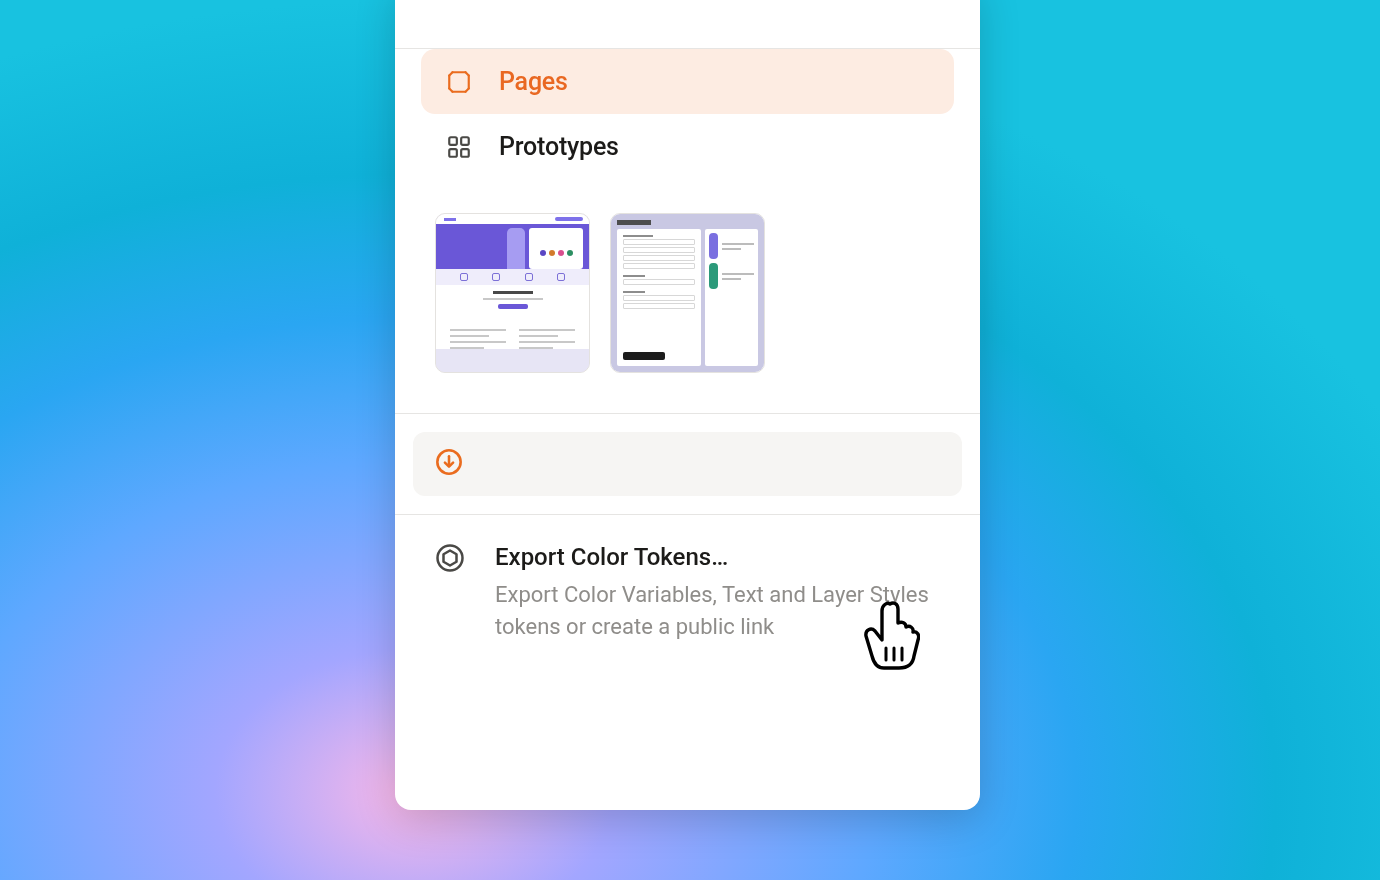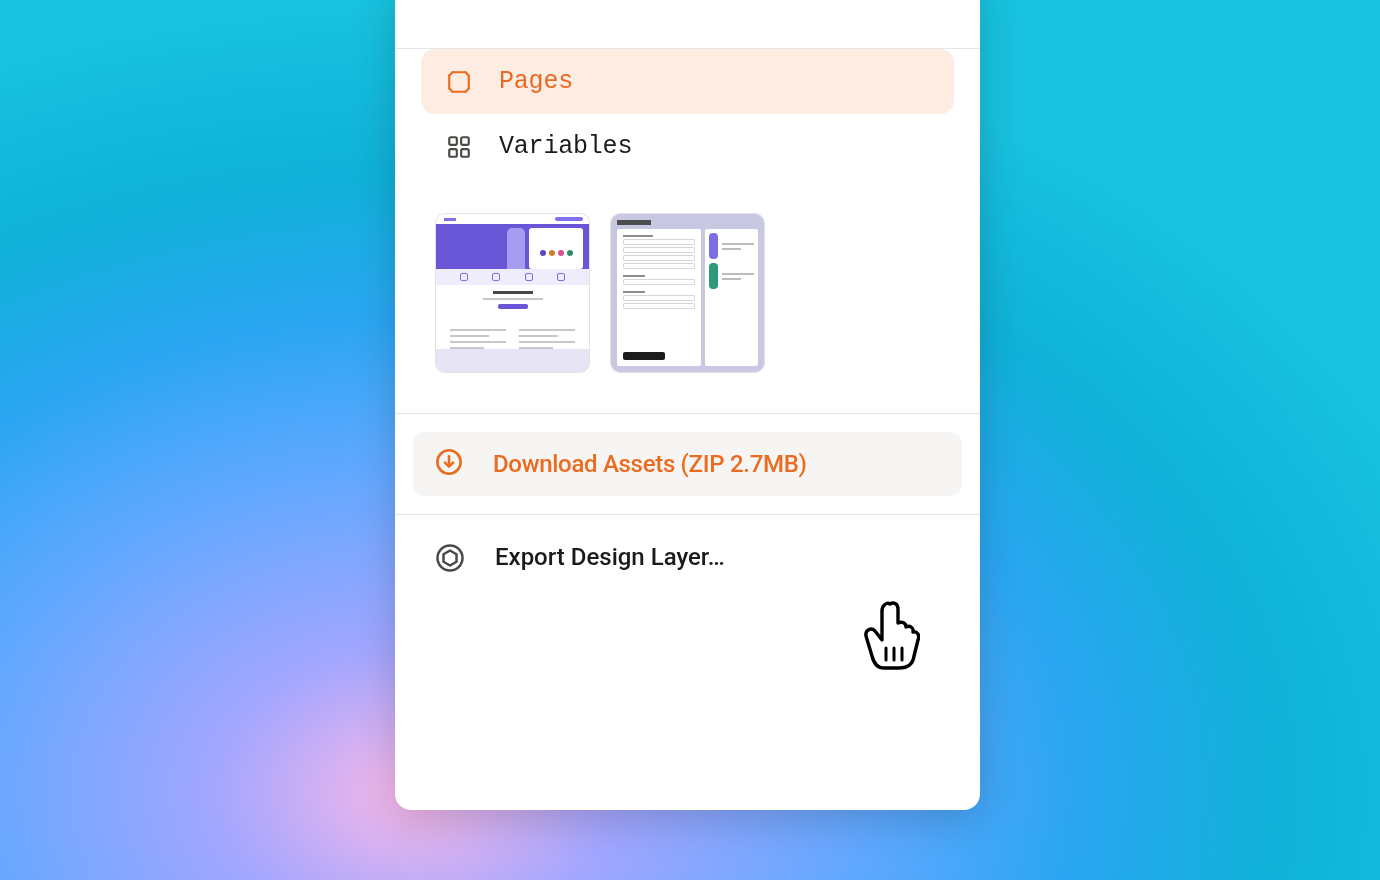--- a/index.html
+++ b/index.html
@@ -40,21 +40,20 @@
   .view-list { padding: 0 26px 0; }
   .view-item {
     display: flex;
     align-items: center;
     gap: 26px;
     height: 65px;
     padding: 0 24px;
     border-radius: 14px;
     cursor: pointer;
     color: #1c1b19;
-    font-family: Liberation Mono, monospace;
   }
   .view-item.active {
     background: #fdece2;
     color: #e96822;
   }
   .view-item.active .icon-svg { stroke: #e96822; fill: none; }
   .view-icon { width: 28px; height: 28px; display: flex; align-items: center; justify-content: center; }
   .view-label { font-size: 25px; font-weight: 500; letter-spacing: -0.2px; }
 
   
@@ -175,21 +174,21 @@
 
     <div class="view-item">
       <span class="view-icon">
         <svg class="icon-svg" width="26" height="26" viewBox="0 0 24 24">
           <rect x="3" y="3" width="7" height="7" rx="1.5"></rect>
           <rect x="14" y="3" width="7" height="7" rx="1.5"></rect>
           <rect x="3" y="14" width="7" height="7" rx="1.5"></rect>
           <rect x="14" y="14" width="7" height="7" rx="1.5"></rect>
         </svg>
       </span>
-      <span class="view-label">Variables</span>
+      <span class="view-label">Prototypes</span>
     </div>
 
   </div>
 
   <div class="thumb-row">
     <div class="thumb">
       <div class="tn1-bar"></div>
       <div class="tn1-hero">
         <div class="hero-bottle"></div>
         <div class="hero-card">
@@ -268,34 +267,34 @@
   <div class="hr"></div>
 
   <div class="dl-row">
     <span>
       <svg width="28" height="28" viewBox="0 0 24 24" fill="none" stroke="#ea6c1f" stroke-width="2.2" stroke-linecap="round" stroke-linejoin="round">
         <circle cx="12" cy="12" r="10"></circle>
         <path d="M12 7v8"></path>
         <path d="M8.5 12.5 12 16l3.5-3.5"></path>
       </svg>
     </span>
-    <span class="dl-label">Download Assets (ZIP 2.7MB)</span>
   </div>
 
   <div class="hr"></div>
 
   <div class="tokens-row">
     <span>
       <svg width="30" height="30" viewBox="0 0 24 24" fill="none" stroke="#4a4946" stroke-width="2" stroke-linejoin="round">
         <circle cx="12" cy="12" r="10"></circle>
         <polygon points="12,6 17.2,9 17.2,15 12,18 6.8,15 6.8,9"></polygon>
       </svg>
     </span>
     <div class="tokens-text">
-      <div class="t1">Export Design Layer…</div>
+      <div class="t1">Export Color Tokens…</div>
+      <div class="t2">Export Color Variables, Text and Layer Styles tokens or create a public link</div>
     </div>
   </div>
 
 </div>
 
 <div class="cursor">
   <svg width="62" height="74" viewBox="0 0 62 74">
     <g>
       <path d="M32 6
                C35 4 40 5 40 11 L40 25

